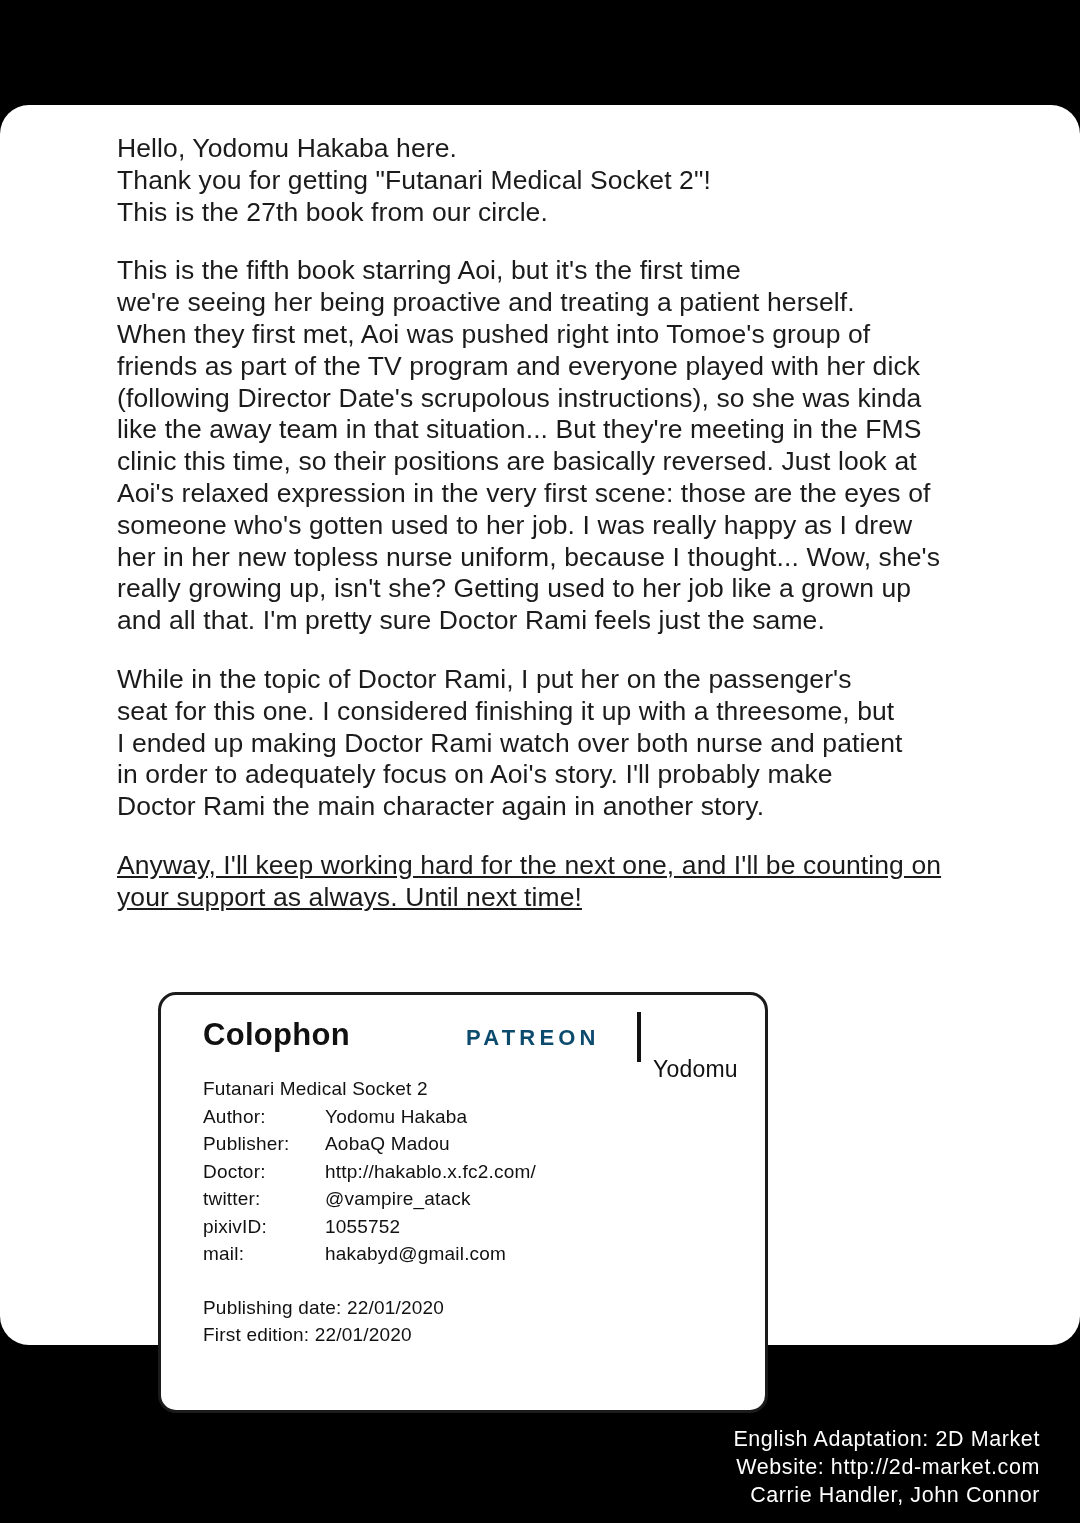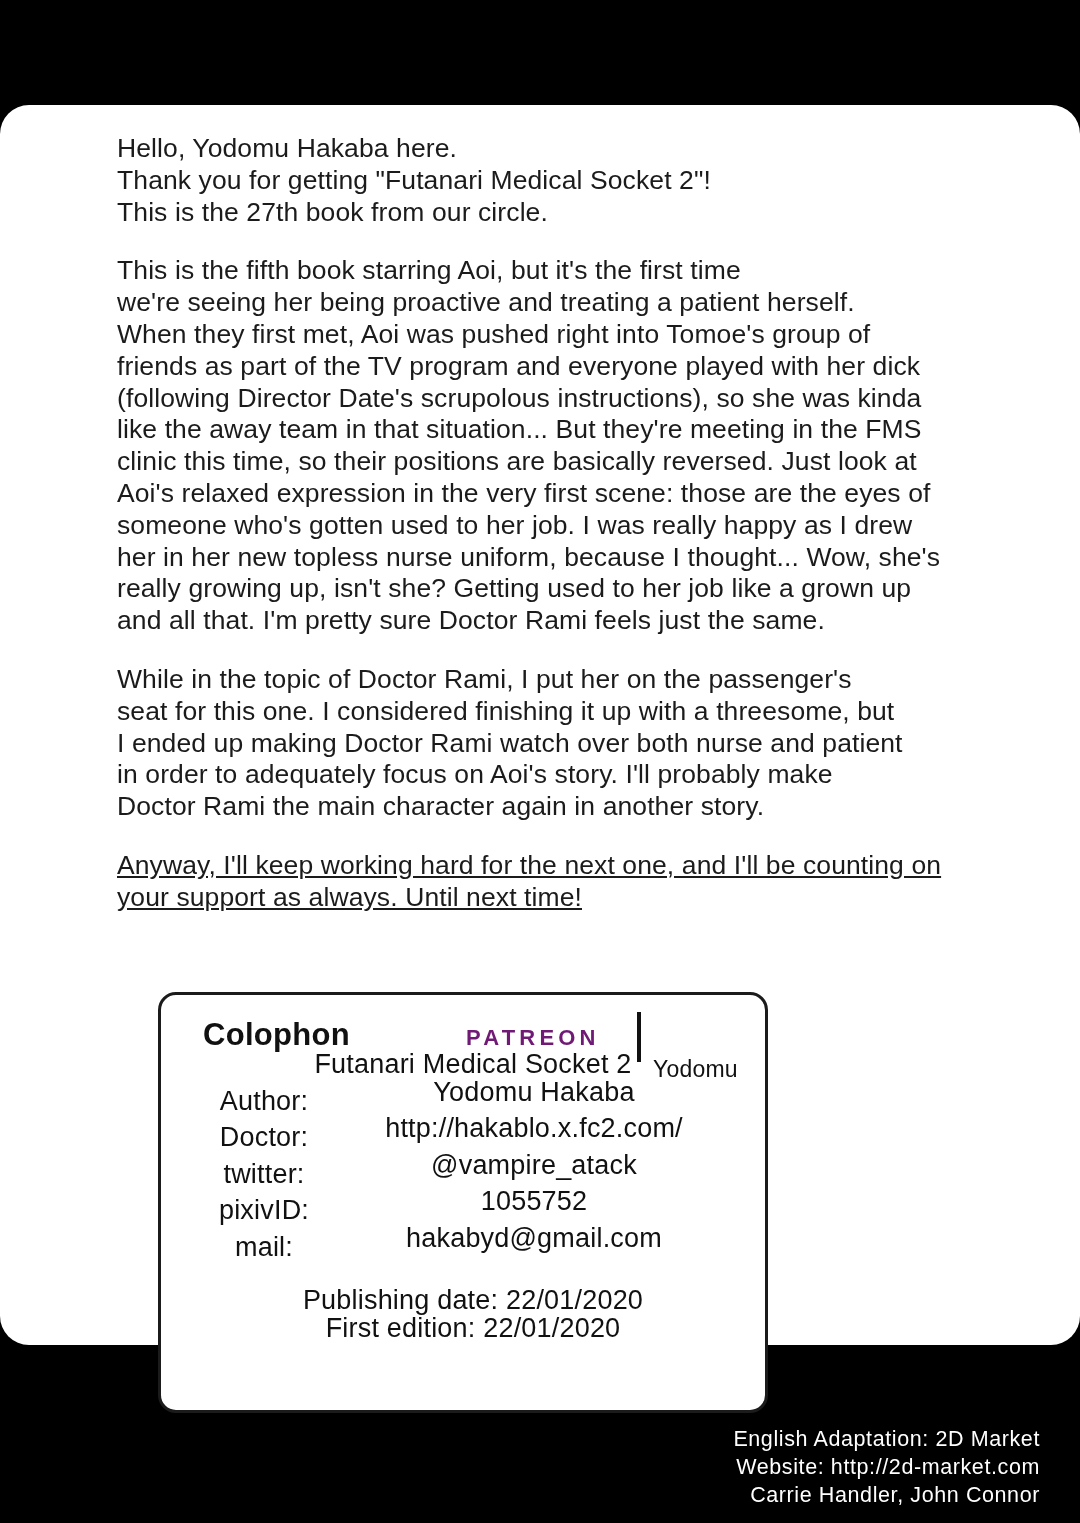--- a/index.html
+++ b/index.html
@@ -72,21 +72,21 @@
     color: #111111;
     letter-spacing: 0.3px;
   }
   .patreon-word {
     position: absolute;
     left: 305px;
     top: 30px;
     font-size: 22px;
     font-weight: bold;
     letter-spacing: 4.2px;
-    color: #701a75;
+    color: #0c4a6e;
   }
   .patreon-divider {
     position: absolute;
     left: 476px;
     top: 17px;
     width: 4px;
     height: 50px;
     background: #111111;
   }
   .patreon-name {
@@ -94,35 +94,33 @@
     left: 492px;
     top: 25px;
     font-size: 23px;
     color: #111111;
     letter-spacing: 0.2px;
     margin-top: 36px;
   }
   .colophon-body {
     position: absolute;
     left: 42px;
-    top: 56px;
+    top: 80px;
     width: 540px;
-    font-size: 27px;
+    font-size: 19px;
     line-height: 27.5px;
     color: #111111;
     letter-spacing: 0.2px;
-    text-align: center;
   }
   .col-line {
     display: flex;
   }
   .col-line .k {
     width: 122px;
     flex: 0 0 122px;
-    margin-top: 9px;
   }
   .col-line .v {
     flex: 1 1 auto;
   }
   .col-single {
     white-space: pre;
   }
   .col-gap {
     height: 26px;
   }
@@ -180,20 +178,24 @@
         <div class="patreon-divider"></div>
         <div class="patreon-name">Yodomu</div>
       </div>
       <div class="colophon-body">
         <div class="col-single">Futanari Medical Socket 2</div>
         <div class="col-line">
           <span class="k">Author:</span>
           <span class="v">Yodomu Hakaba</span>
         </div>
         <div class="col-line">
+          <span class="k">Publisher:</span>
+          <span class="v">AobaQ Madou</span>
+        </div>
+        <div class="col-line">
           <span class="k">Doctor:</span>
           <span class="v">http://hakablo.x.fc2.com/</span>
         </div>
         <div class="col-line">
           <span class="k">twitter:</span>
           <span class="v">@vampire_atack</span>
         </div>
         <div class="col-line">
           <span class="k">pixivID:</span>
           <span class="v">1055752</span>

